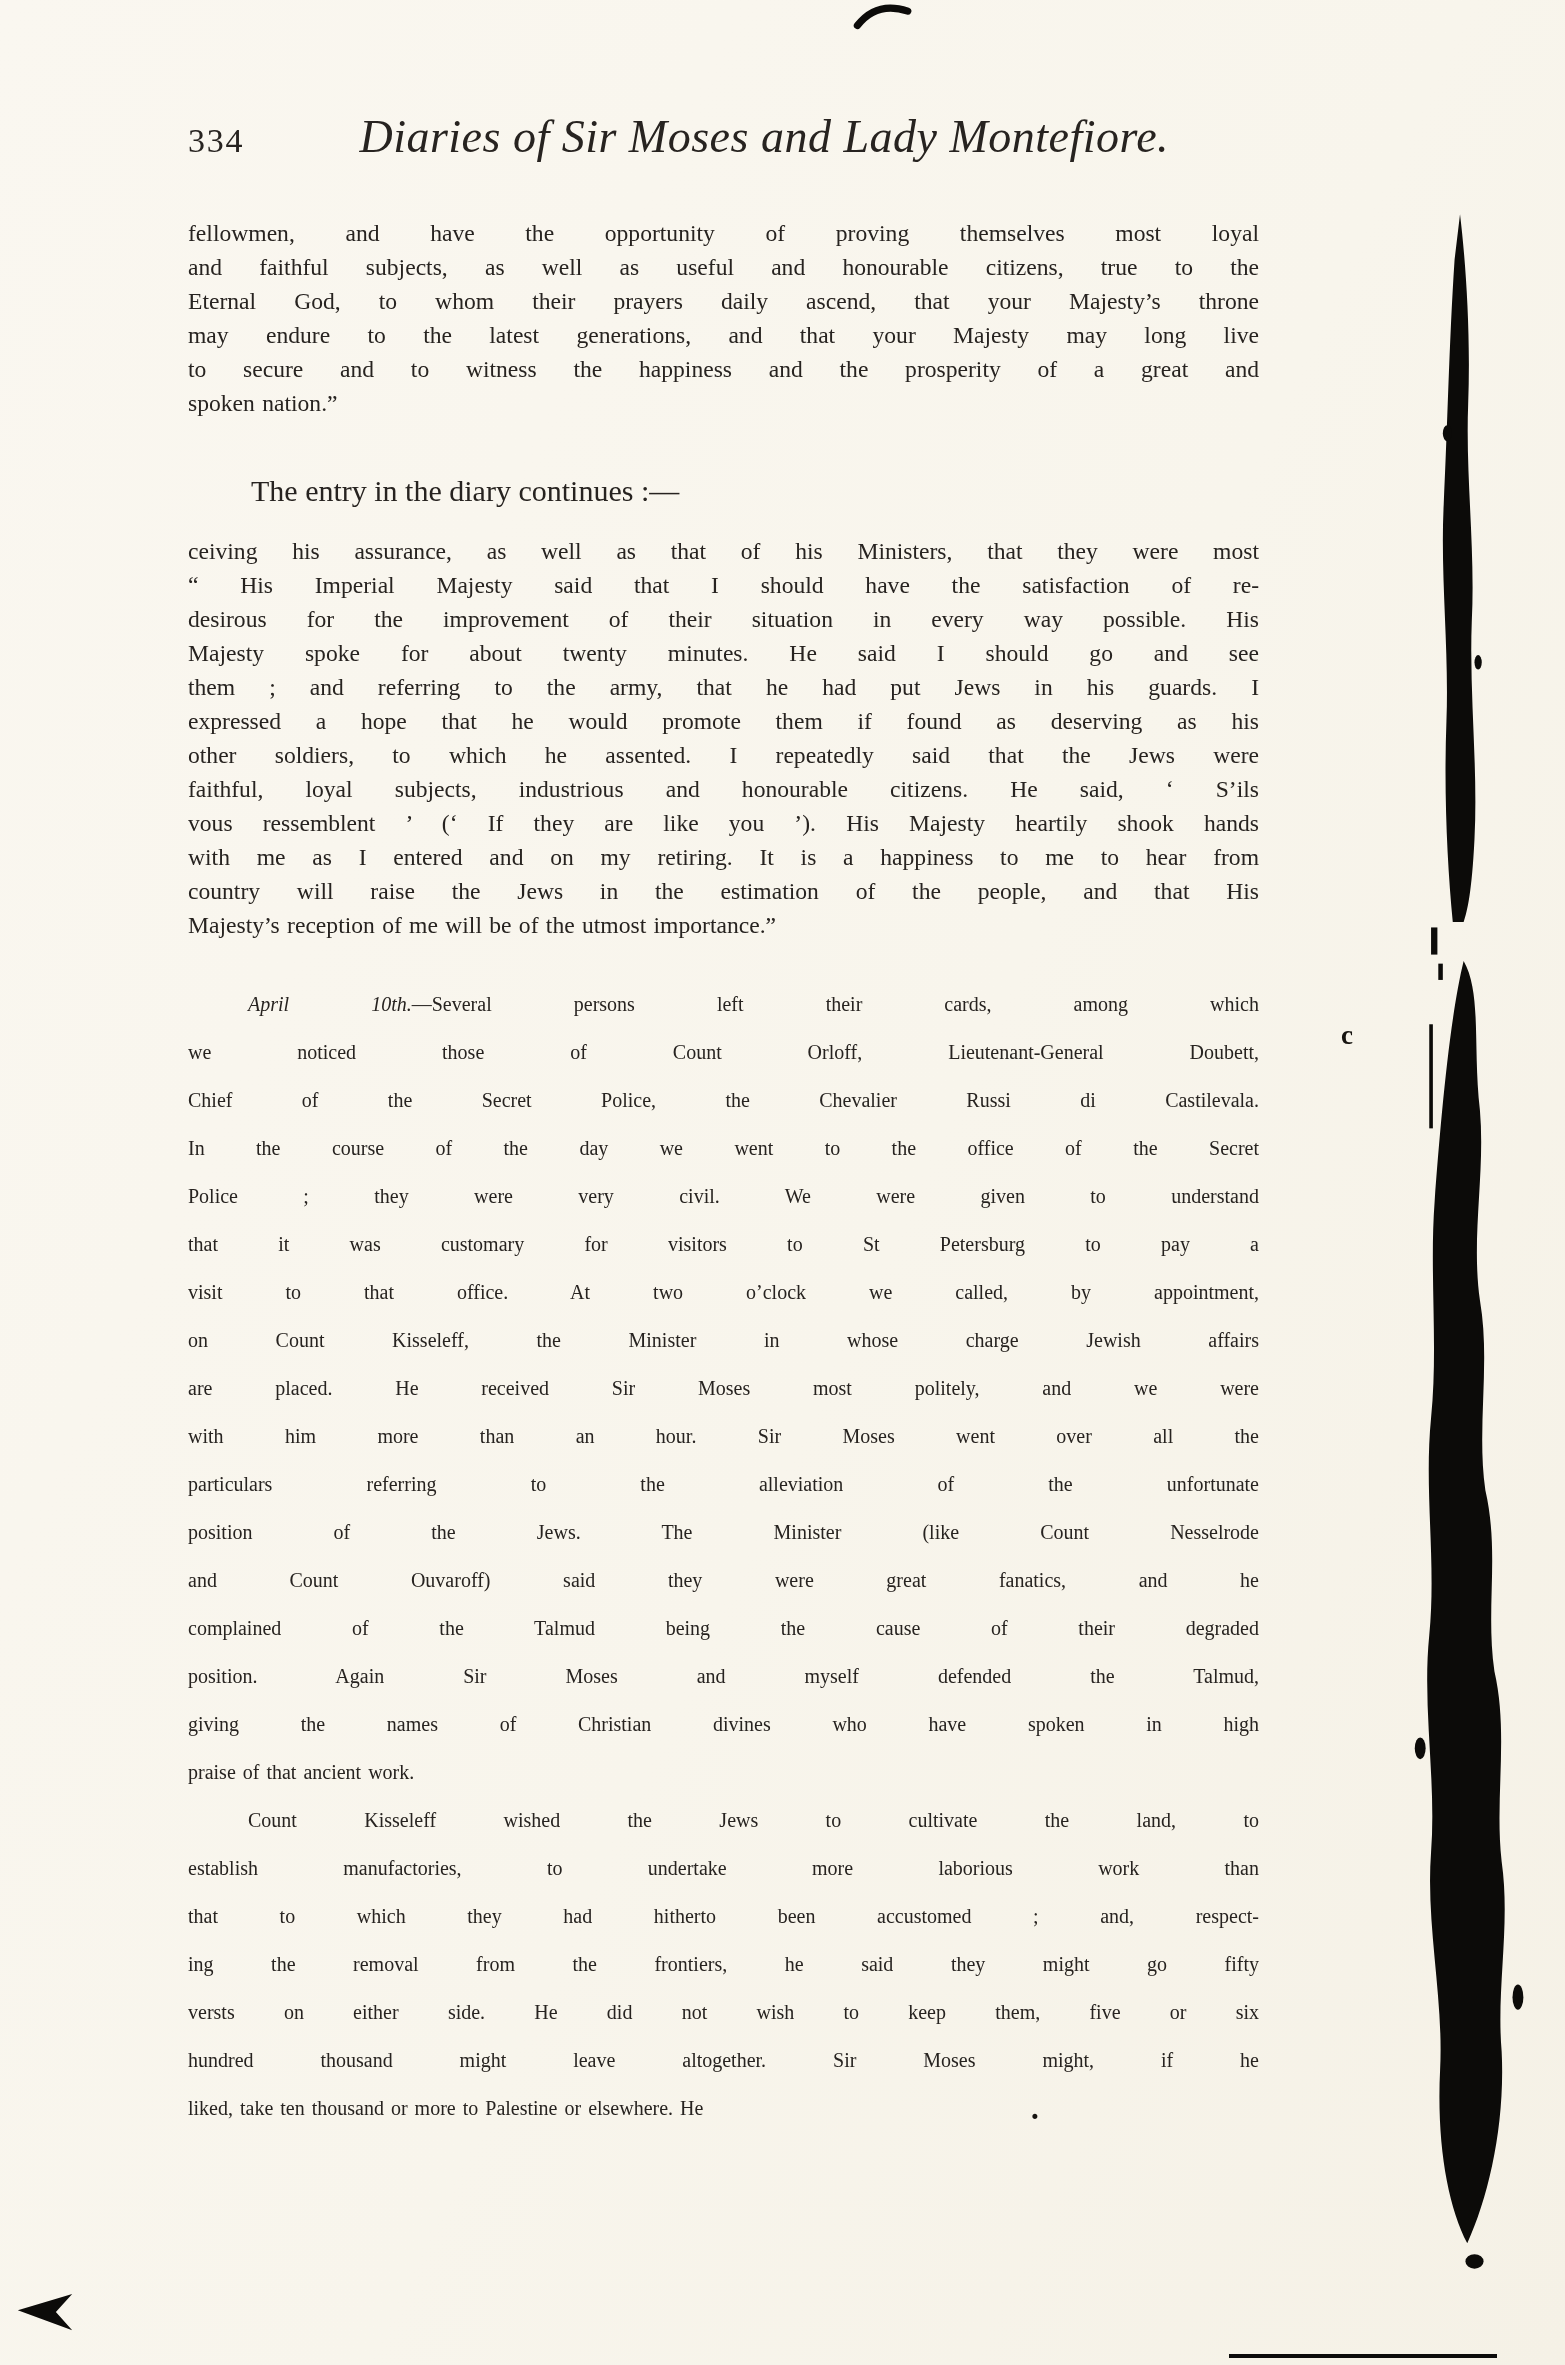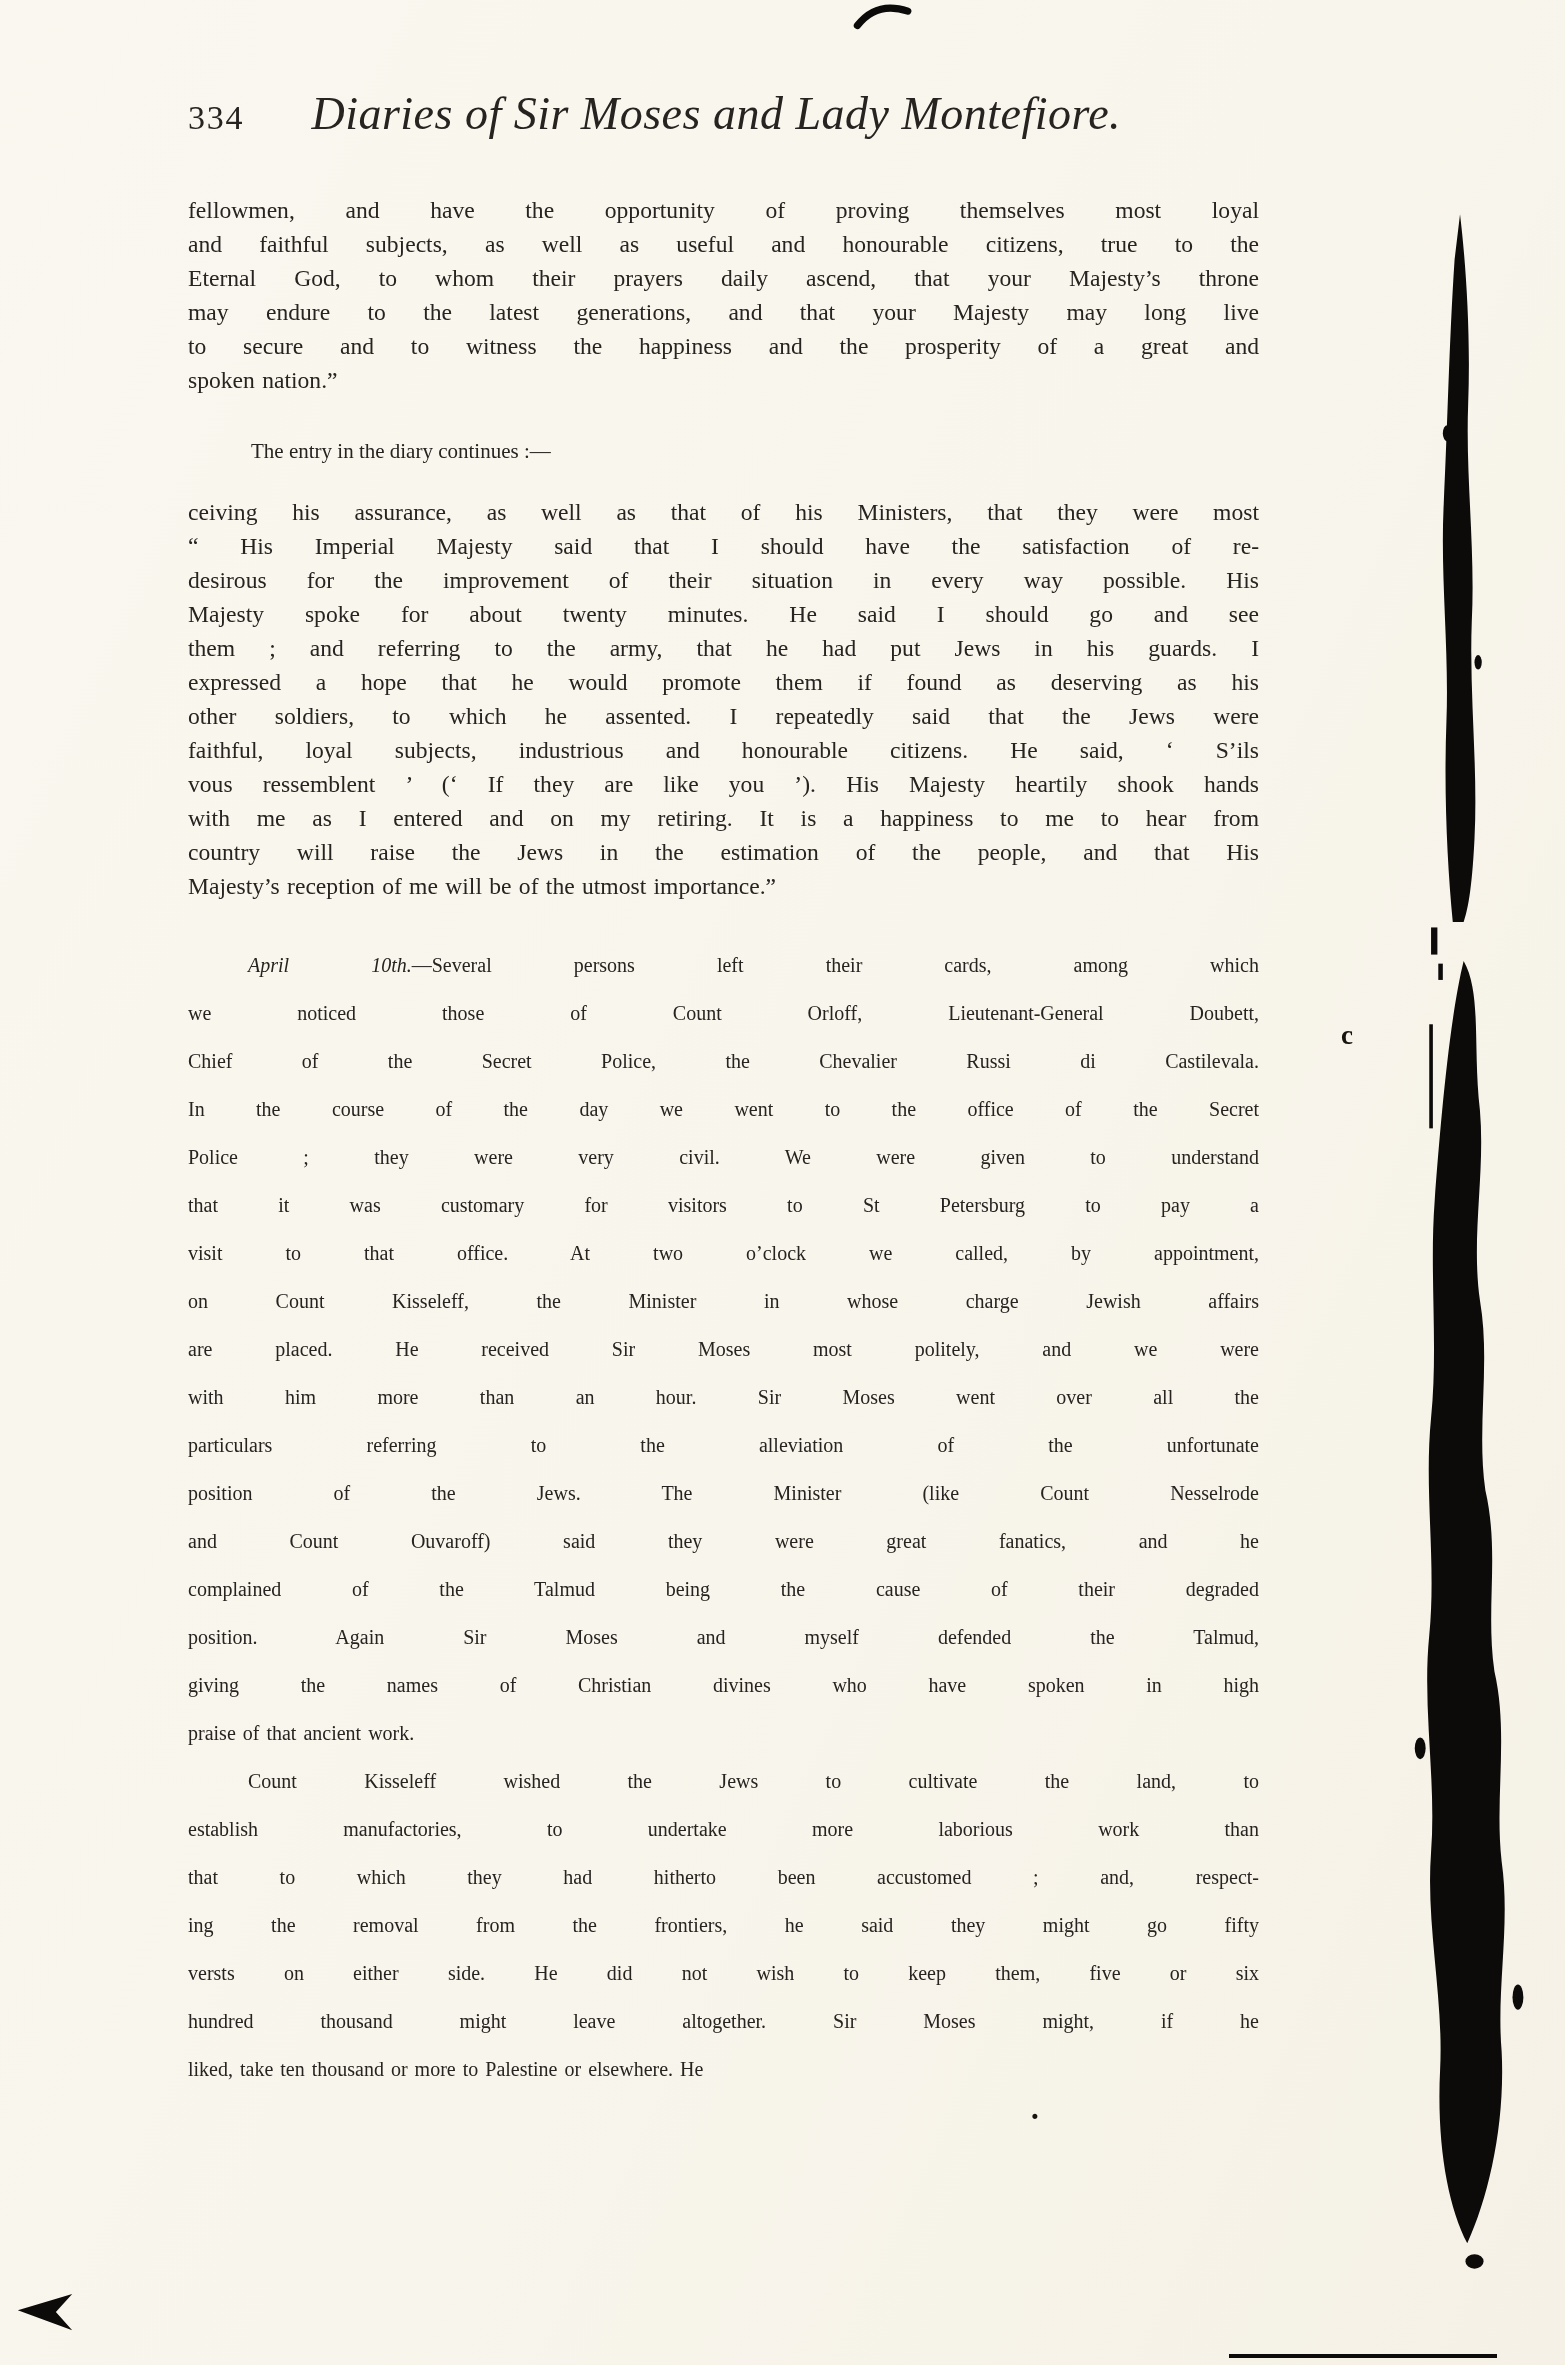--- a/index.html
+++ b/index.html
@@ -6,33 +6,33 @@
   .page {
     position:relative;
     width:1566px; height:2366px;
     background:linear-gradient(115deg, #faf7f0 0%, #f8f5ec 55%, #f5f1e6 100%);
     font-family:"Liberation Serif", serif;
     color:#272320;
     overflow:hidden;
   }
   .content { position:absolute; left:188px; top:0; width:1071px; }
 
-  .header-row { margin-top:87px; display:flex; align-items:baseline; }
+  .header-row { margin-top:110px; display:flex; align-items:baseline;gap:48px; }
   .folio { font-size:34px; letter-spacing:1.8px; }
   .running-title { font-style:italic; font-size:46px; margin-left:67px; letter-spacing:0.5px; }
 
   .small-par { font-size:23.6px; line-height:34px; word-spacing:0.06em; }
   .main-par  { font-size:20px; line-height:48px; word-spacing:0.10em; }
 
   .tline { text-align:justify; text-align-last:justify; white-space:normal; }
   .tlast { text-align-last:left; }
   .indent-first .tline:first-child { text-indent:60px; }
 
   .p-quote-cont { margin-top:53px;font-family:Liberation Serif, serif; }
-  .p-intro { margin-top:33px; font-size:21px; line-height:43px; text-indent:63px; }
+  .p-intro { margin-top:49px; font-size:30px; line-height:43px; text-indent:63px; }
   .p-quote { margin-top:22px; }
   .p-april { margin-top:38px; }
   .first-line { text-align:justify; text-align-last:justify; text-indent:60px; }
   .lead-italic { font-style:italic; }
 
   
   .artifact { position:absolute; pointer-events:none; }
   .ink-blob { left:1384px; top:204px; width:181px; height:2084px; }
   .top-mark { left:852px; top:1.8px; width:63px; height:29px; }
   .corner-mark { left:16.3px; top:2292px; width:58px; height:40px; }

